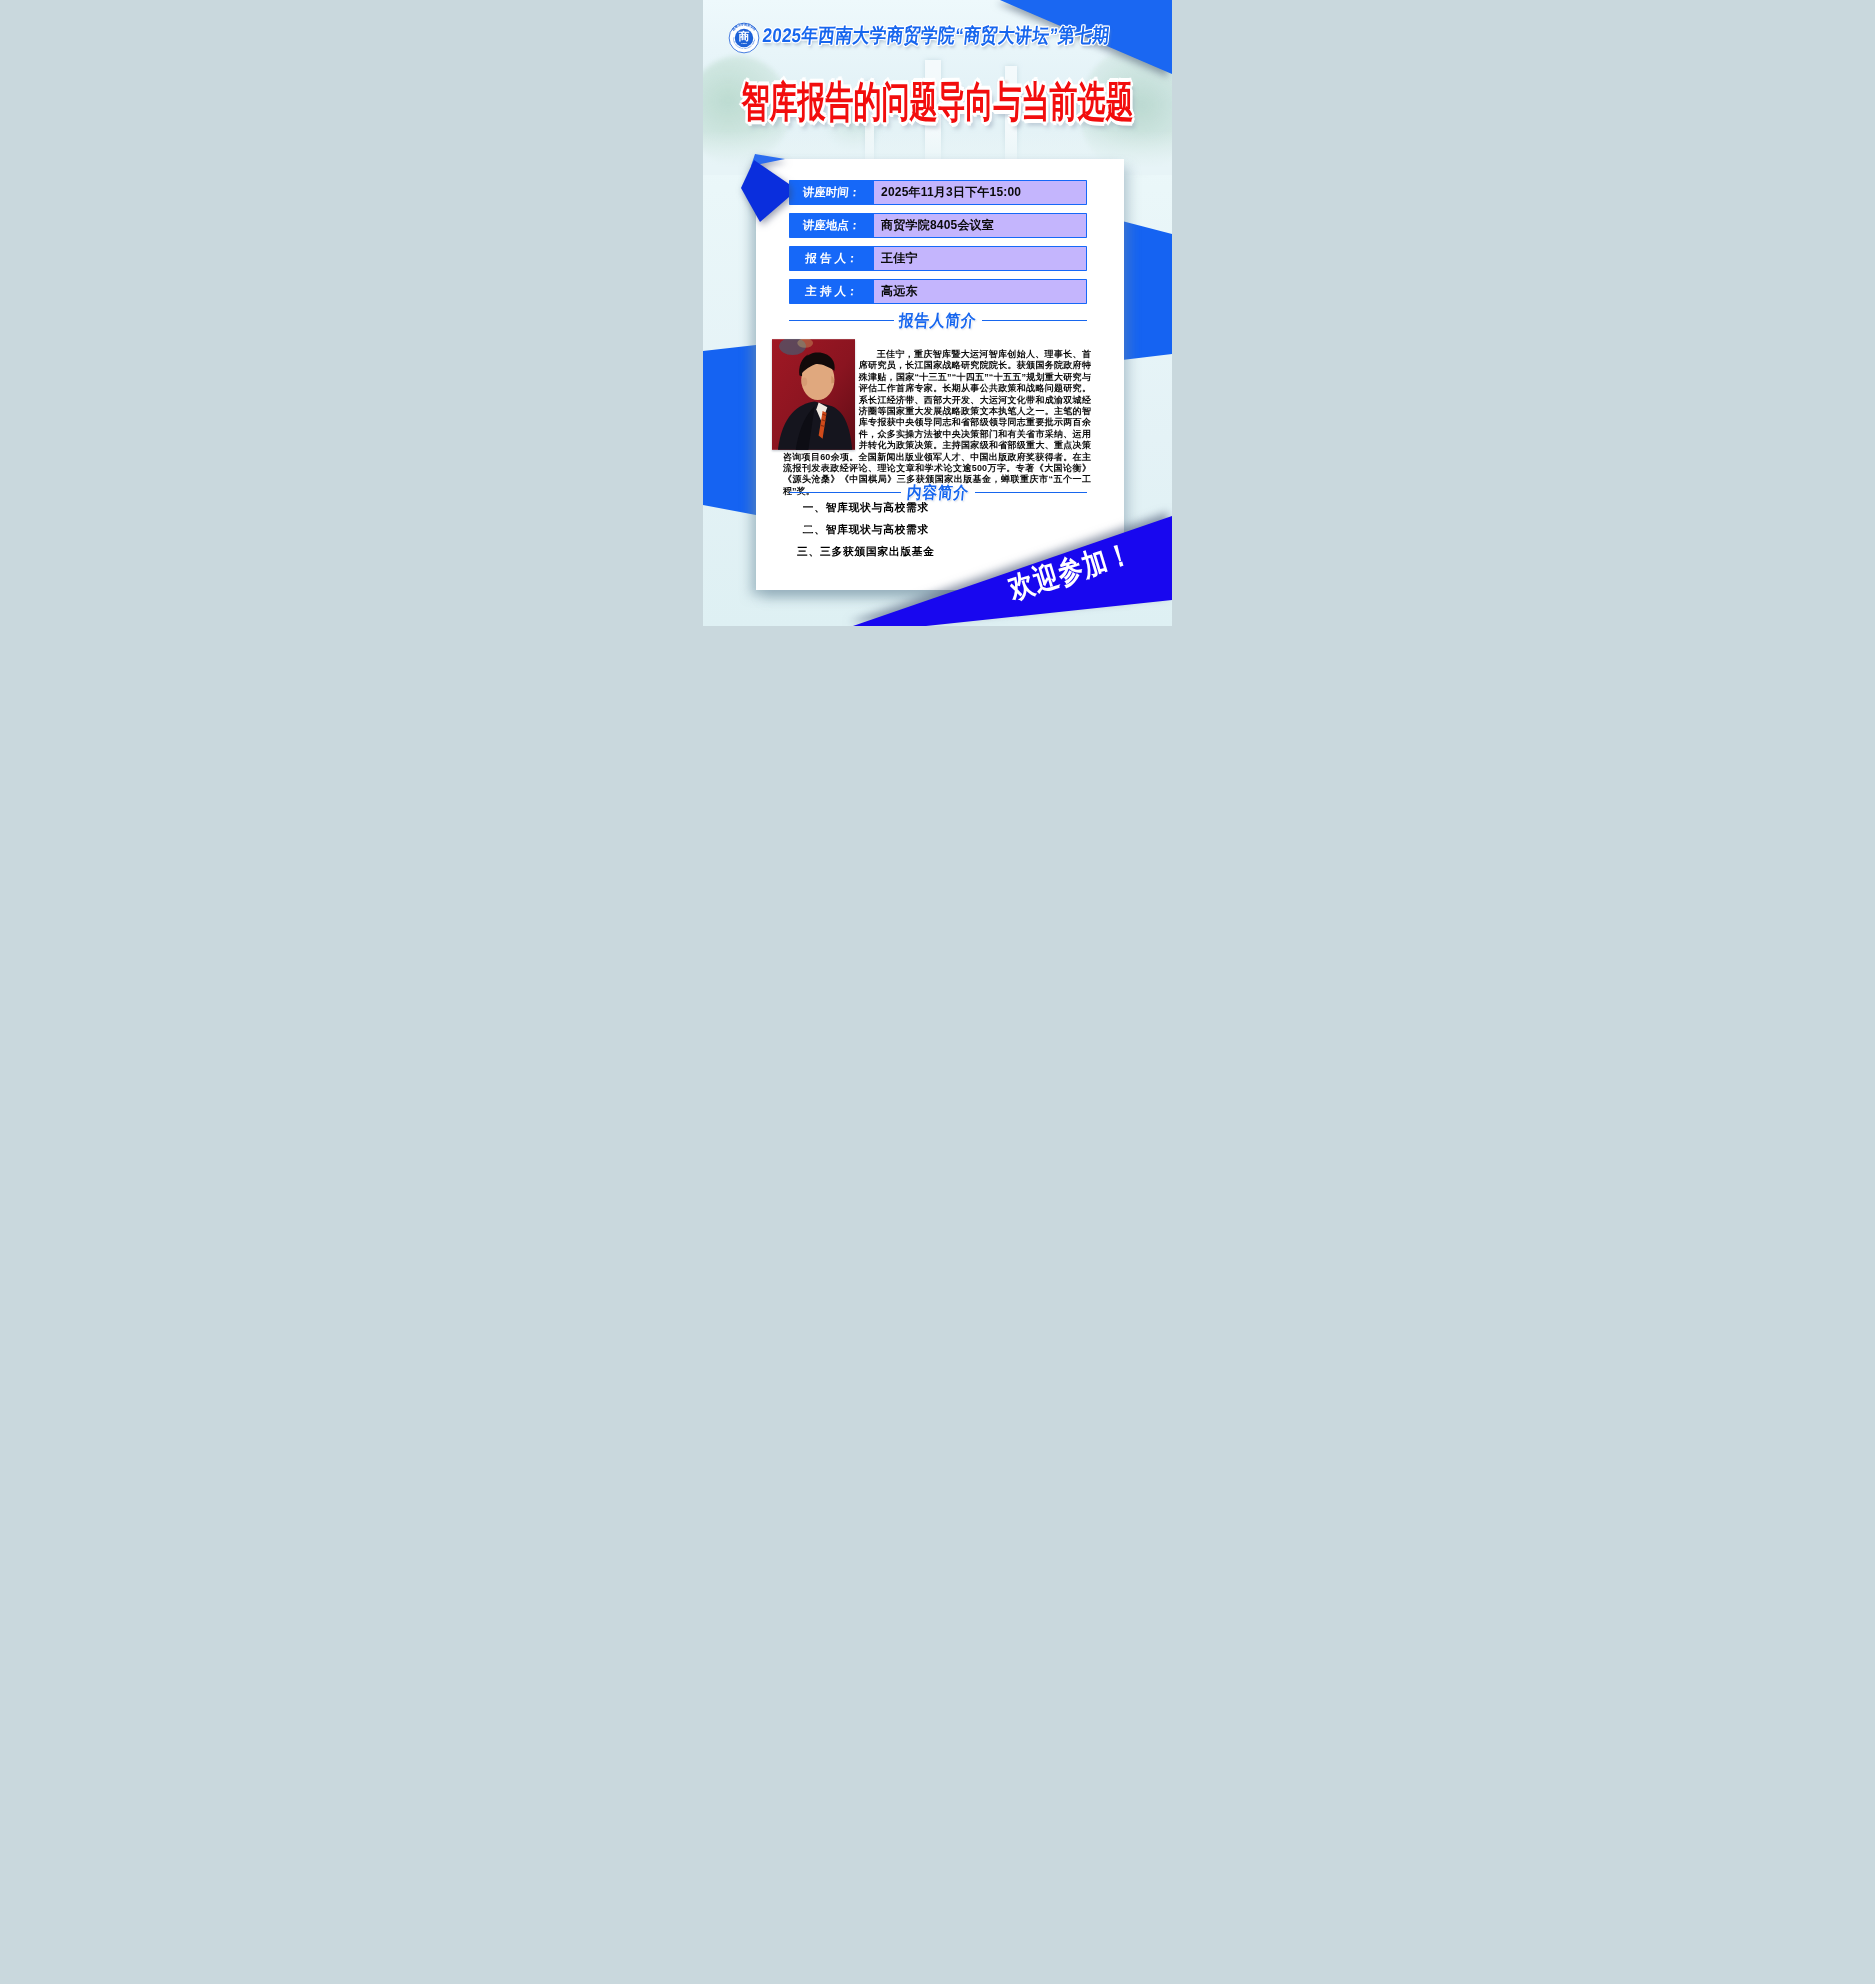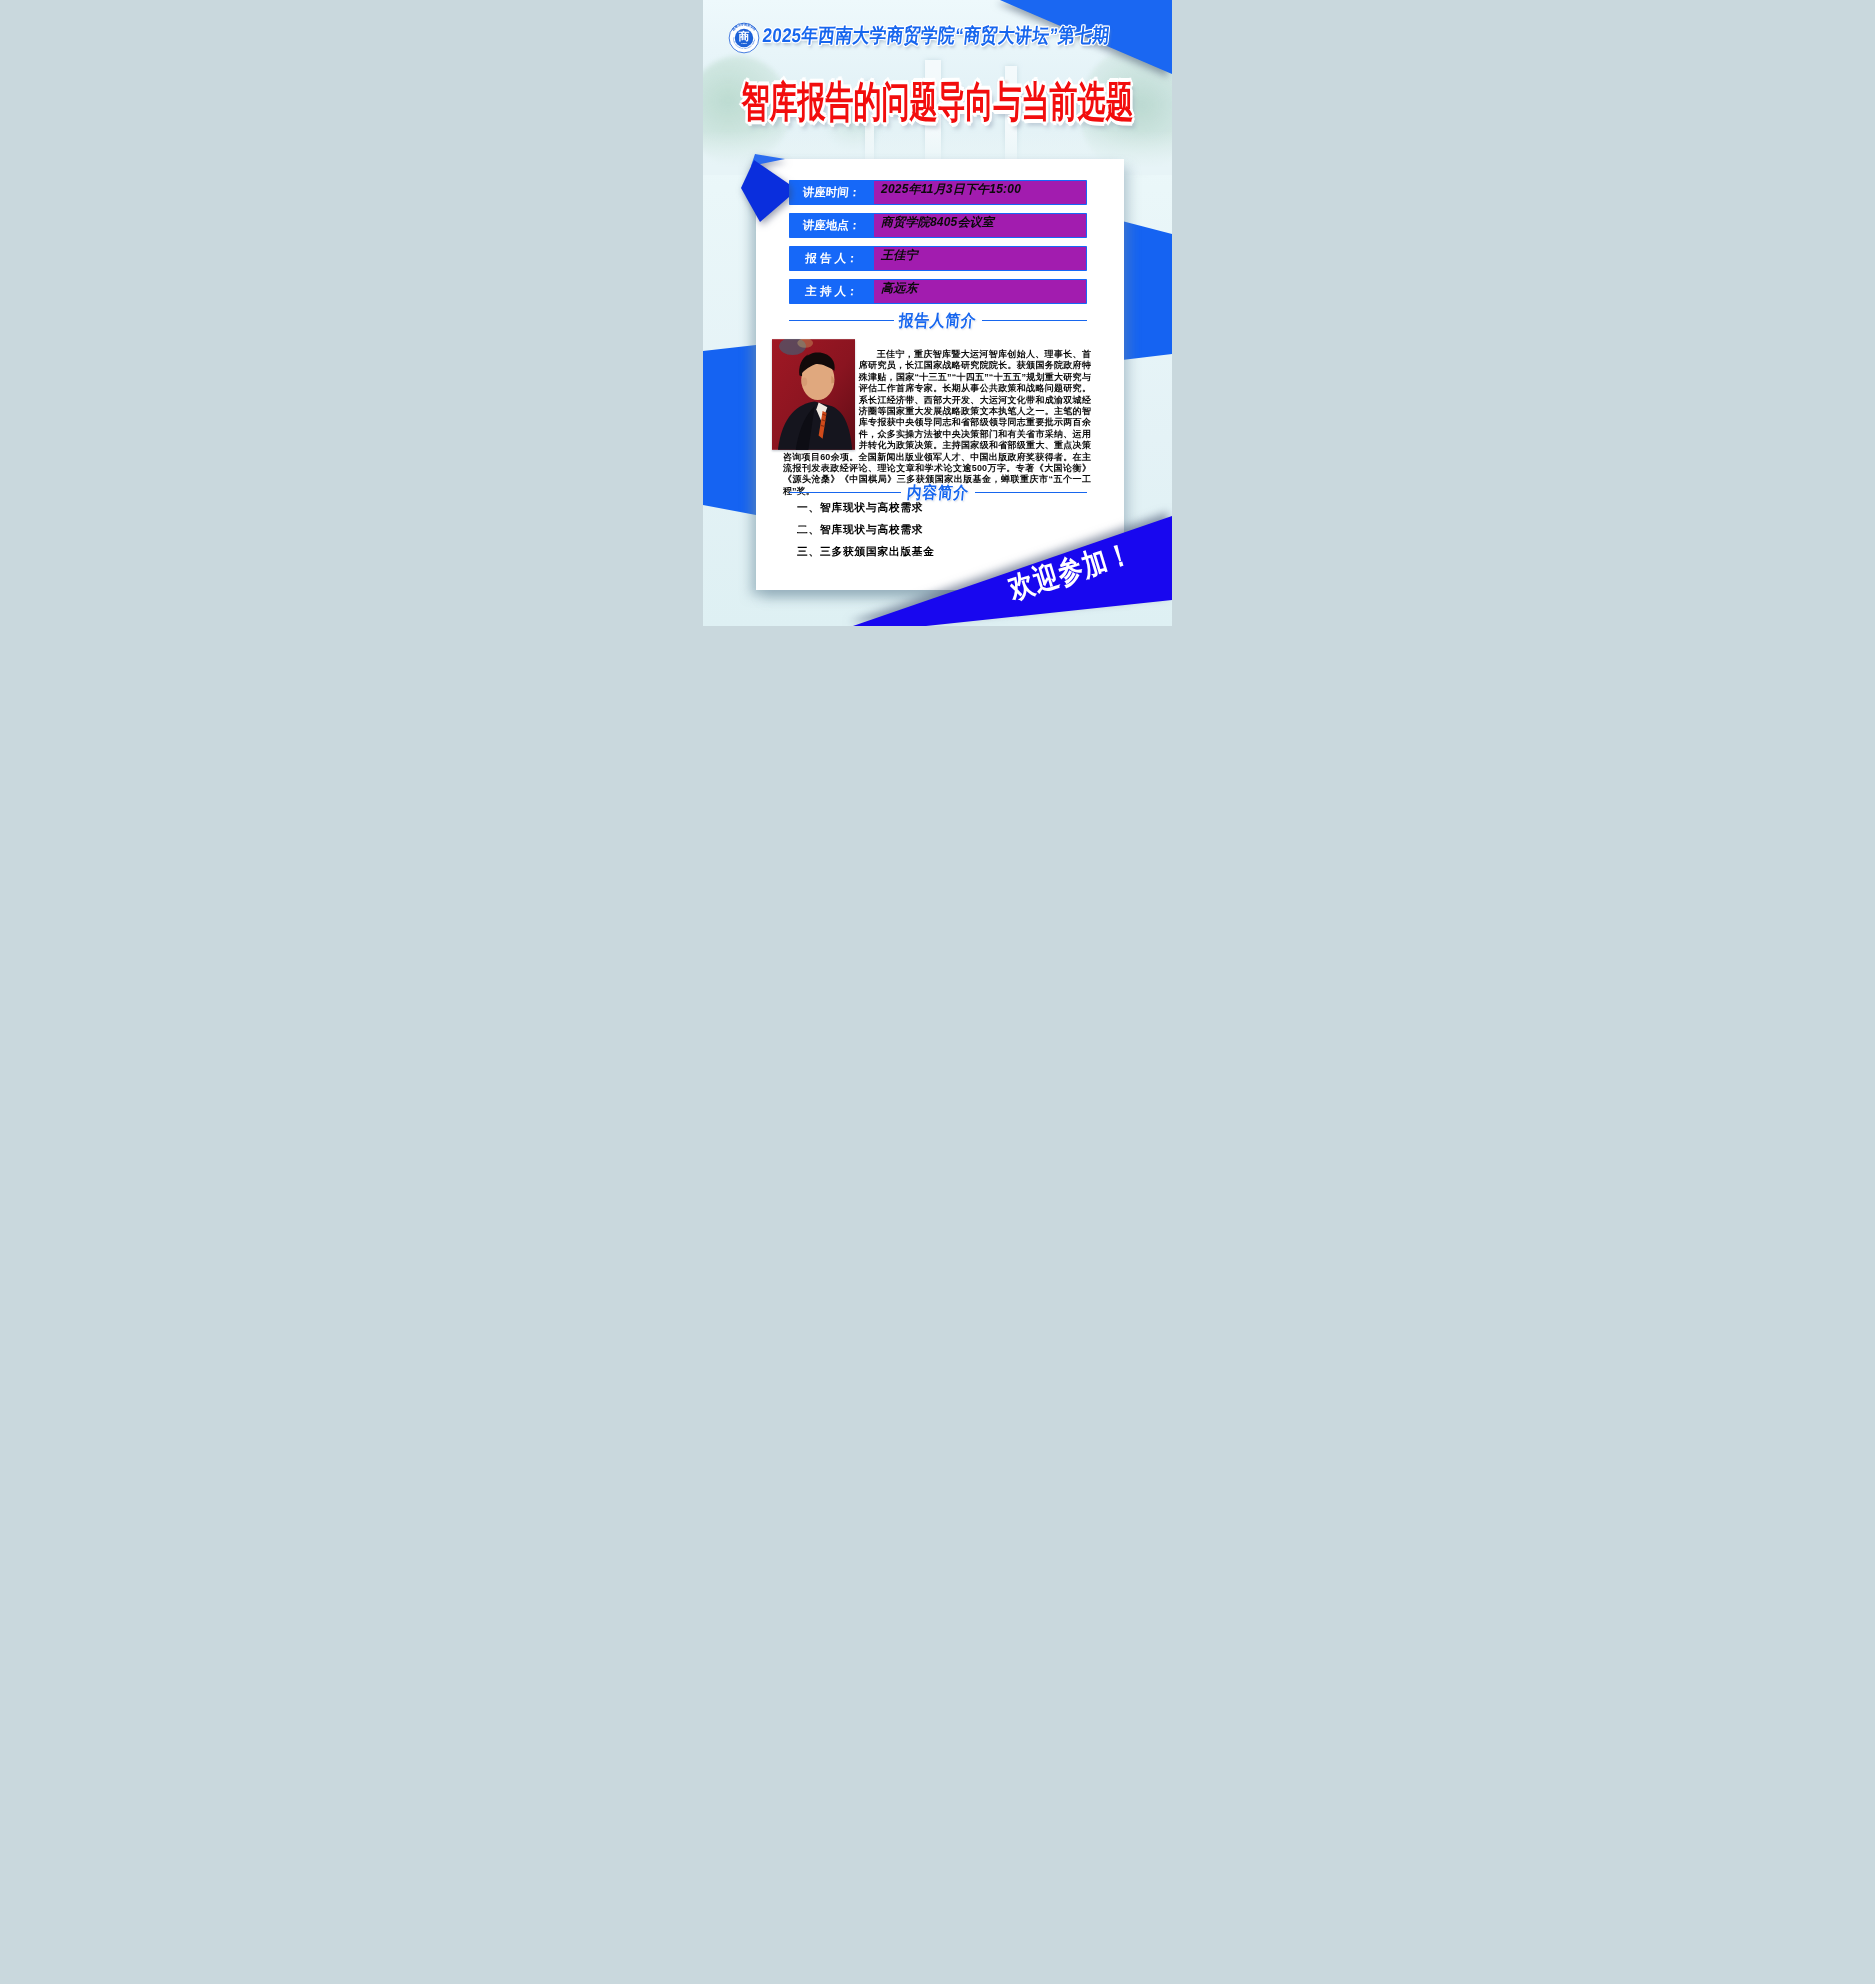--- a/index.html
+++ b/index.html
@@ -49,37 +49,37 @@
   
   .college-seal{position:absolute;left:24.6px;top:22px;width:32px;height:32px;z-index:6;}
   
   .content-card{position:absolute;left:53px;top:159px;width:368px;height:431px;background:#fff;z-index:3;
     box-shadow:-5.6px 6.4px 10.3px rgba(115,145,162,.5),5.6px 8px 11px rgba(115,145,162,.38);}
   
   .info-row{position:absolute;left:86px;width:298px;height:25px;background:#1668f8;border-radius:0.8px;z-index:4;}
   .row-time{top:180px;} .row-place{top:213px;} .row-speaker{top:246px;} .row-host{top:279px;}
   .row-label{position:absolute;left:0;top:0;width:85px;height:100%;display:flex;align-items:center;justify-content:center;
     color:#fff;font-size:11.5px;font-weight:900;white-space:nowrap;transform:skewX(-5deg);letter-spacing:0px;}
-  .row-value{position:absolute;left:85px;top:1.2px;bottom:1.2px;right:1.2px;background:#a21caf;display:flex;align-items:flex-start;font-style:italic;}
+  .row-value{position:absolute;left:85px;top:1.2px;bottom:1.2px;right:1.2px;background:#c4b5fd;display:flex;align-items:center;}
   .row-value span{font-size:12px;font-weight:700;color:#0a0a0a;padding-left:7.1px;white-space:nowrap;letter-spacing:0.2px;}
   
   .section-head{position:absolute;left:86px;width:298px;display:flex;align-items:center;gap:5.6px;z-index:4;}
   .head-speaker{top:311px;} .head-content{top:483px;}
   .rule{flex:1;height:1.6px;background:#1766ee;}
   .head-text{font-size:14.7px;font-weight:900;color:#1766ee;white-space:nowrap;
     transform:skewX(-5deg) scaleY(1.12);letter-spacing:0.8px;
     text-shadow:0.8px 0 0 #fff,-0.8px 0 0 #fff,0 0.8px 0 #fff,0 -0.8px 0 #fff,1.2px 1.6px 1.6px rgba(150,165,185,.45);}
   
   .bio-block{position:absolute;left:68px;top:337px;width:332px;z-index:4;}
   .speaker-photo{float:left;width:83px;height:111px;margin:1.6px 4px 1.6px 0.8px;overflow:hidden;
     box-shadow:0.4px 0.8px 2px rgba(100,110,130,.4);}
   .bio-text{margin:12px;font-size:9px;line-height:11.4px;font-weight:700;color:#0d0d0d;
     text-align:justify;text-indent:2em;letter-spacing:0.1px;}
   
-  .content-items{position:absolute;left:94px;top:501px;z-index:4;list-style:none;margin:0;padding:0;}
+  .content-items{position:absolute;left:94px;top:501px;z-index:4;list-style:none;margin:0;padding:0;text-align:center;}
   .content-items li{font-size:10.7px;font-weight:800;color:#000;letter-spacing:0.8px;margin-bottom:8px;white-space:nowrap;}
   
   .welcome-wrap{z-index:7;filter:drop-shadow(-4px -4px 4.4px rgba(60,75,105,.55));}
   .welcome-band{position:absolute;inset:0;background:#1807ef;
     clip-path:polygon(150px 626px,469px 516px,469px 600px,223px 626px);}
   .welcome-text{position:absolute;left:274px;top:554px;width:187px;text-align:center;
     font-size:24.6px;font-weight:900;color:#fff;letter-spacing:0.8px;white-space:nowrap;
     transform:rotate(-17deg) scaleY(1.22);transform-origin:center;}
   
   .pent-wrap{z-index:6;filter:drop-shadow(2px 3.6px 3.6px rgba(55,65,100,.5));}

